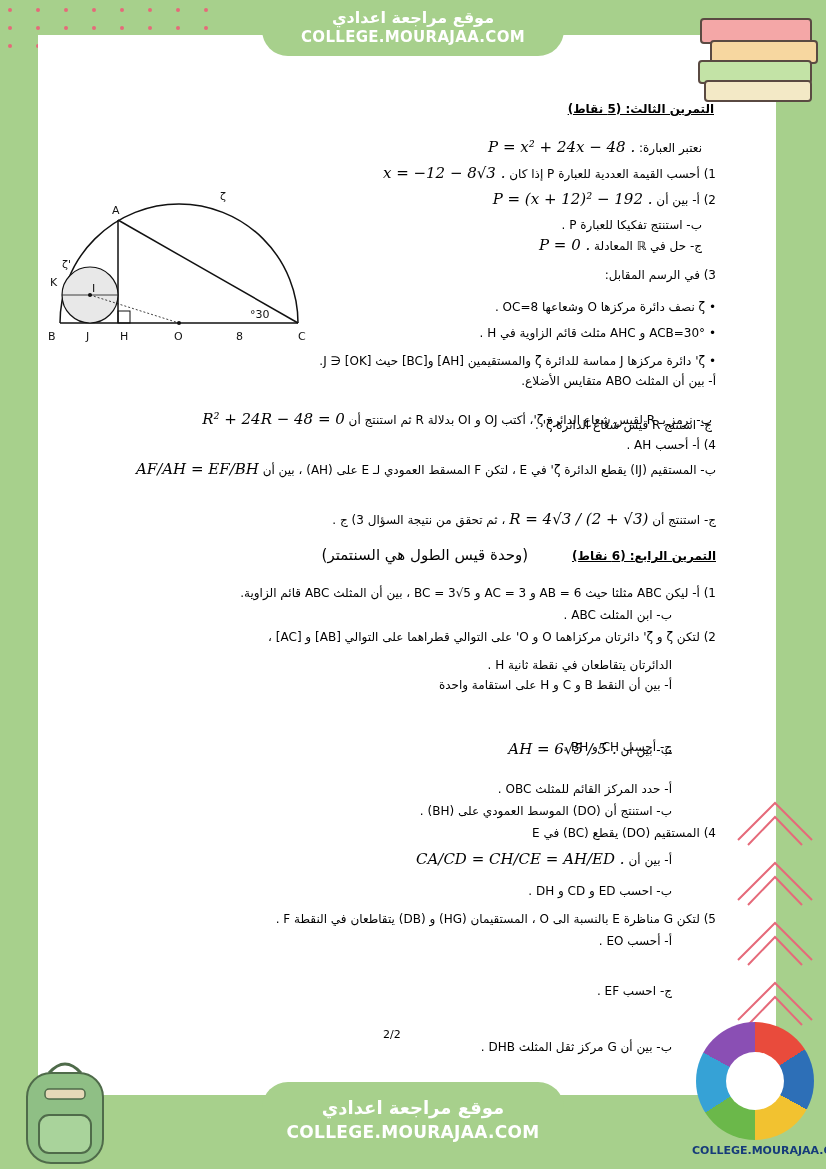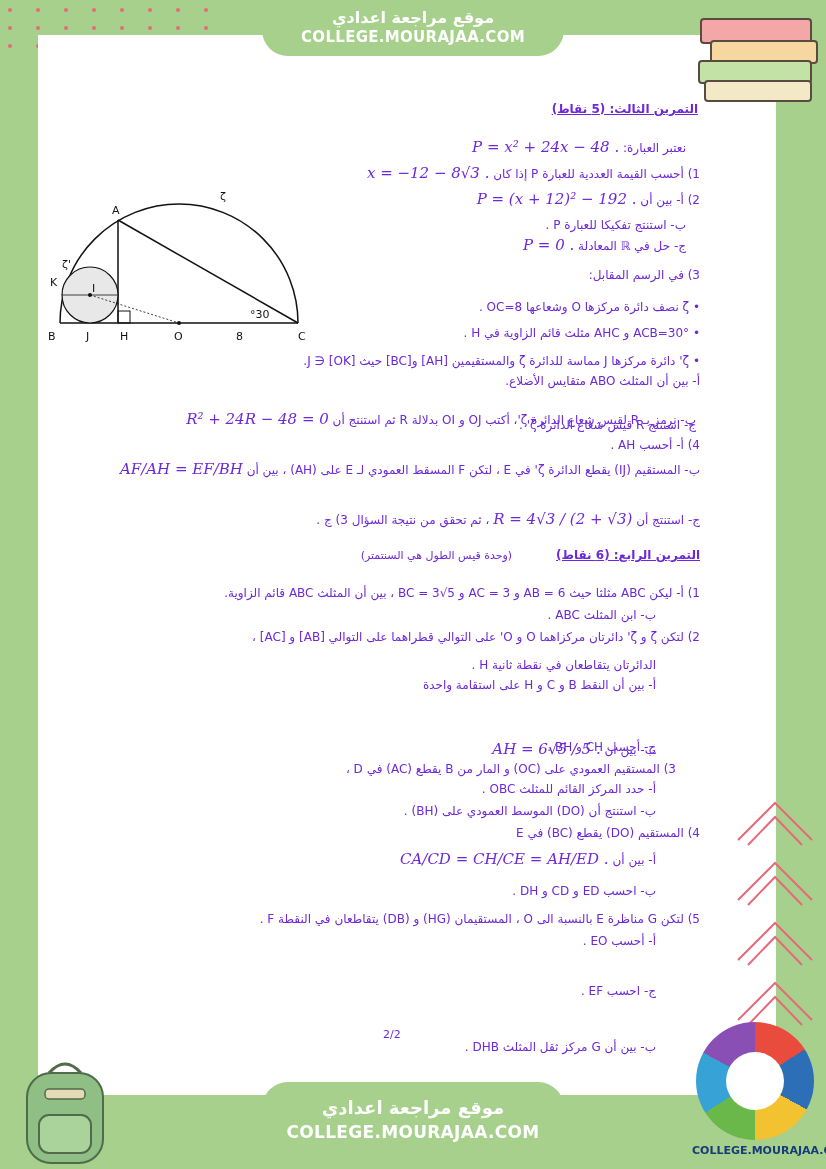--- a/index.html
+++ b/index.html
@@ -19,21 +19,21 @@
     font-weight:bold; border-radius:26px 26px 0 0;
   }
   .banner.top { left:262px; top:0; width:302px; height:56px; border-radius:0 0 26px 26px; }
   .banner.bottom { left:262px; top:1082px; width:302px; height:87px; }
   .banner .ar { display:block; font-size:16px; line-height:20px; }
   .banner .en { display:block; font-size:15px; letter-spacing:0.3px; }
   .banner.top .ar { padding-top:8px; }
   .banner.bottom .ar { padding-top:16px; font-size:18px; }
   .banner.bottom .en { font-size:17px; padding-top:4px; }
 
-  .doc { position:absolute; left:38px; top:35px; width:738px; height:1060px; color:#6d28d9; }
+  .doc { position:absolute; left:38px; top:35px; width:738px; height:1060px; color:#000000;padding-left:16px; }
   .line {
     position:absolute; direction:rtl; text-align:right; white-space:nowrap;
     font-size:12px; line-height:16px; font-family:"DejaVu Sans", sans-serif;
   }
   .line .m { font-family:"DejaVu Serif", serif; font-style:italic; font-size:15px; direction:ltr; unicode-bidi:embed; }
   .title { font-weight:bold; text-decoration:underline; font-size:12px; }
   .pagenum { position:absolute; left:345px; top:993px; font-size:11px; font-weight:normal; }
 
   .figure { position:absolute; left:40px; top:180px; width:270px; height:165px; }
 
@@ -136,32 +136,31 @@
   </div>
   <div class="line" style="right:76px;top:426px;">
     <span>ب- المستقيم (IJ) يقطع الدائرة ζ' في E ، لتكن F المسقط العمودي لـ E على (AH) ، بين أن</span> <span class="m">AF/AH = EF/BH</span>
   </div>
   <div class="line" style="right:76px;top:476px;">
     <span>ج- استنتج أن</span> <span class="m">R = 4√3 / (2 + √3)</span> <span>، ثم تحقق من نتيجة السؤال 3) ج .</span>
   </div>
 
   <div class="line" style="right:76px;top:512px;">
     <span class="title">التمرين الرابع: (6 نقاط)</span>
-    <span style="margin-right:40px;font-size:11px;">(وحدة قيس الطول هي السنتمتر)</span>
+    <span style="margin-right:40px;font-size:15px;">(وحدة قيس الطول هي السنتمتر)</span>
   </div>
   <div class="line" style="right:76px;top:550px;"><span>1) أ- ليكن ABC مثلثا حيث AB = 6 و AC = 3 و BC = 3√5 ، بين أن المثلث ABC قائم الزاوية.</span></div>
   <div class="line" style="right:120px;top:572px;"><span>ب- ابن المثلث ABC .</span></div>
   <div class="line" style="right:76px;top:594px;"><span>2) لتكن ζ و ζ' دائرتان مركزاهما O و O' على التوالي قطراهما على التوالي [AB] و [AC] ،</span></div>
   <div class="line" style="right:120px;top:622px;"><span>الدائرتان يتقاطعان في نقطة ثانية H .</span></div>
   <div class="line" style="right:120px;top:642px;"><span>أ- بين أن النقط B و C و H على استقامة واحدة</span></div>
   <div class="line" style="right:120px;top:706px;">
     <span>ب- بين أن</span> <span class="m">AH = 6√5 / 5 .</span>
   </div>
   <div class="line" style="right:120px;top:704px;"><span>ج- أحسب CH و BH .</span></div>
-  <div class="line" style="right:100px;top:726px;"><span>3) المستقيم العمودي على (OC) و المار من B يقطع (AC) في D ،</span></div>
   <div class="line" style="right:120px;top:746px;"><span>أ- حدد المركز القائم للمثلث OBC .</span></div>
   <div class="line" style="right:120px;top:768px;"><span>ب- استنتج أن (DO) الموسط العمودي على (BH) .</span></div>
   <div class="line" style="right:76px;top:790px;text-align:right;"><span>4) المستقيم (DO) يقطع (BC) في E</span></div>
   <div class="line" style="right:120px;top:816px;">
     <span>أ- بين أن</span> <span class="m">CA/CD = CH/CE = AH/ED .</span>
   </div>
   <div class="line" style="right:120px;top:848px;"><span>ب- احسب ED و CD و DH .</span></div>
   <div class="line" style="right:76px;top:876px;"><span>5) لتكن G مناظرة E بالنسبة الى O ، المستقيمان (HG) و (DB) يتقاطعان في النقطة F .</span></div>
   <div class="line" style="right:120px;top:898px;"><span>أ- أحسب EO .</span></div>
   <div class="line" style="right:120px;top:976px;margin-top:28px;"><span>ب- بين أن G مركز ثقل المثلث DHB .</span></div>

